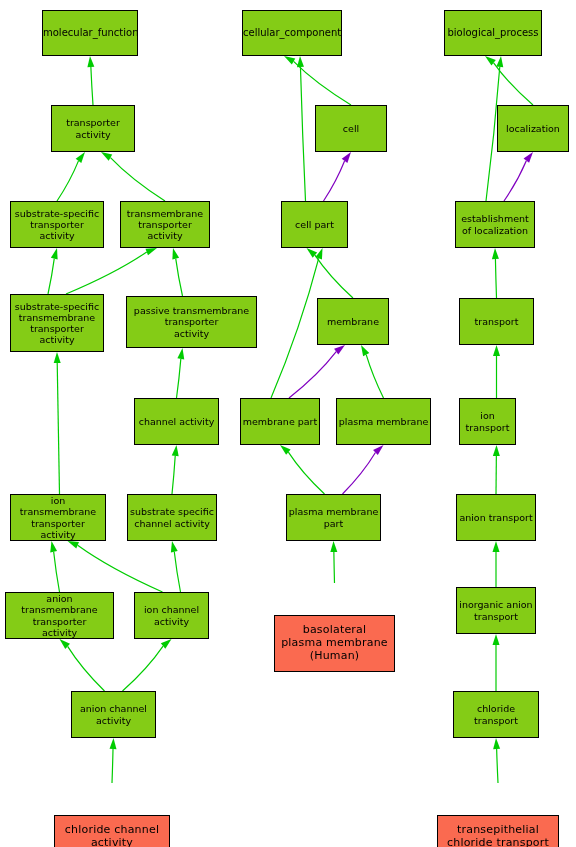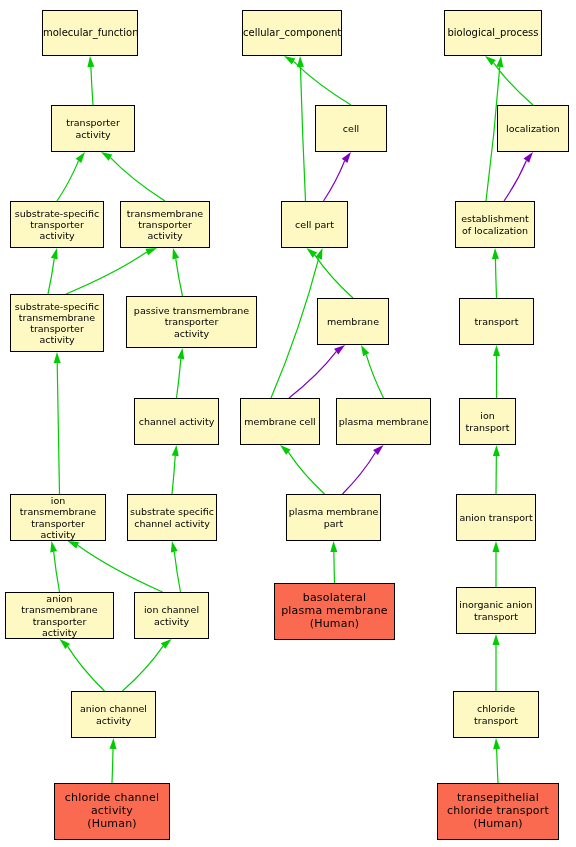--- a/index.html
+++ b/index.html
@@ -23,21 +23,21 @@
     left: 0;
     top: 0;
     width: 576px;
     height: 847px;
     pointer-events: none;
   }
   .node {
     position: absolute;
     box-sizing: border-box;
     border: 1px solid #000000;
-    background: #fef9c3;
+    background: #84cc16;
     display: flex;
     align-items: center;
     justify-content: center;
     text-align: center;
     line-height: 1.18;
     color: #000000;
     overflow: hidden;
   }
   .node .label {
     display: block;
@@ -45,20 +45,21 @@
     padding: 0 1px;
     white-space: pre-line;
   }
   .node.term {
     font-size: 9.5px;
   }
   .node.gene {
     background: #fa6a50;
     font-size: 11px;
     letter-spacing: 0.2px;
+    margin-top: 32px;
   }
   .node.root {
     font-size: 10px;
   }
 </style>
 </head>
 <body>
 
 <div id="graph">
   <svg id="edge-layer" viewBox="0 0 576 847" width="576" height="847">
@@ -264,21 +265,21 @@
       <div class="node term" style="left: 315px; top: 105px; width: 72px; height: 47px;">
         <span class="label">cell</span>
       </div>
       <div class="node term" style="left: 281px; top: 201px; width: 67px; height: 47px;">
         <span class="label">cell part</span>
       </div>
       <div class="node term" style="left: 317px; top: 298px; width: 72px; height: 47px;">
         <span class="label">membrane</span>
       </div>
       <div class="node term" style="left: 240px; top: 398px; width: 80px; height: 47px;">
-        <span class="label">membrane cell</span>
+        <span class="label">membrane part</span>
       </div>
       <div class="node term" style="left: 336px; top: 398px; width: 95px; height: 47px;">
         <span class="label">plasma membrane</span>
       </div>
       <div class="node term" style="left: 286px; top: 494px; width: 95px; height: 47px;">
         <span class="label">plasma membrane
 part</span>
       </div>
       <div class="node gene" style="left: 274px; top: 583px; width: 121px; height: 57px;">
         <span class="label">basolateral

